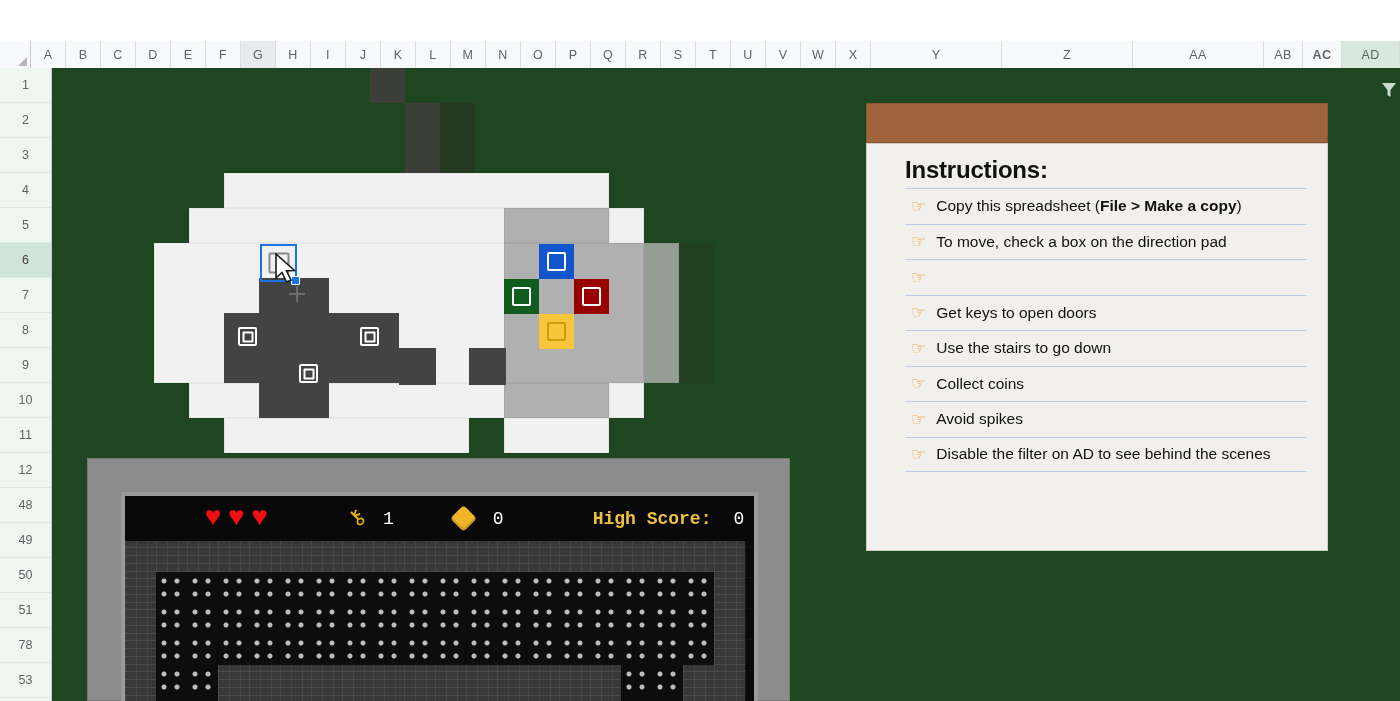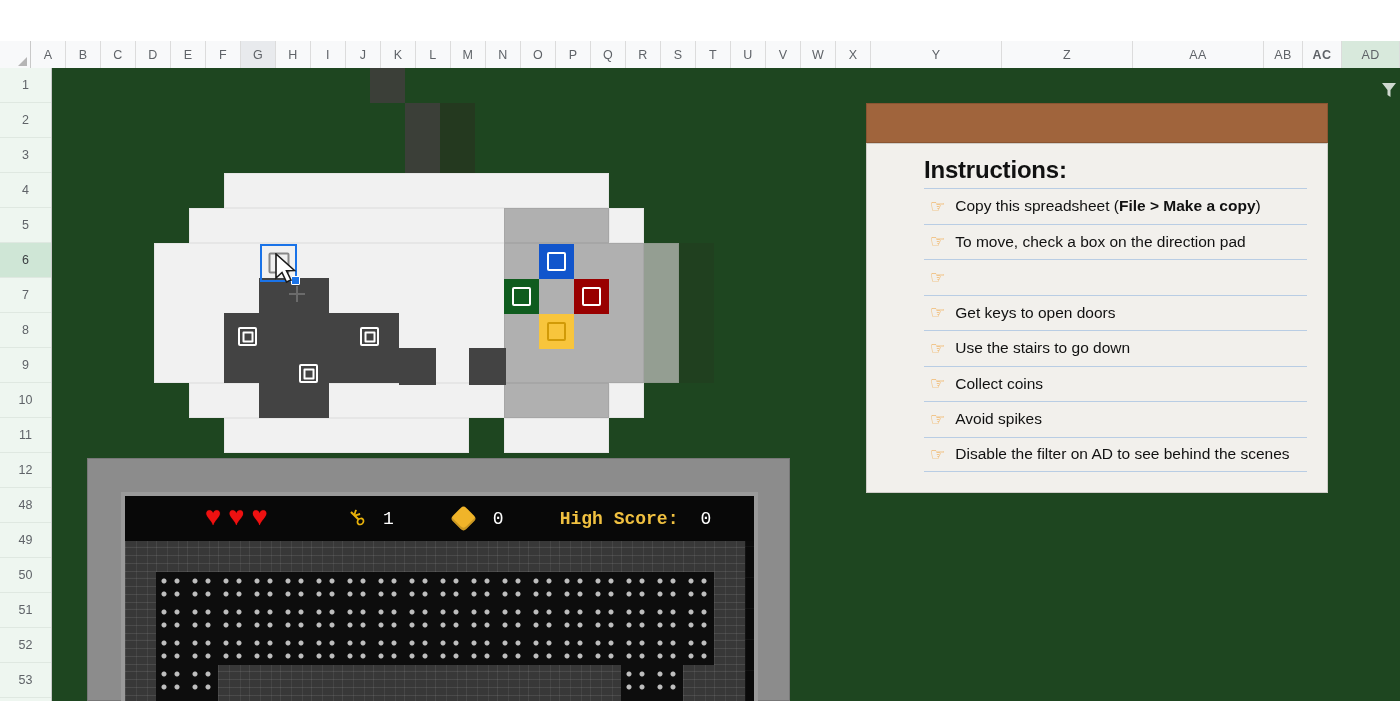--- a/index.html
+++ b/index.html
@@ -130,23 +130,23 @@
 
   
   .instr-wrap {
     position: absolute; z-index: 20;
     left: 866px; top: 103px; width: 462px; height: 390px;
   }
   .instr-head {
     height: 40px; background: #a0643c; border: 1px solid #8a5532;
   }
   .instr-body {
-    height: 350px; background: #f2f0ec;
+    height: 408px; background: #f2f0ec;
     border: 1px solid #cfcdc8;
-    padding: 12px 20px 0 57px;
+    padding: 12px 20px 0 38px;
   }
   .instr-title {
     font-size: 24px; font-weight: bold; color: #111;
     margin-bottom: 4px; letter-spacing: -.2px;
   }
   .instr-item {
     display: flex; align-items: center; gap: 10px;
     height: 35.5px; border-top: 1px solid #b9cde4;
     font-size: 15.5px; color: #111; padding-left: 6px;
   }
@@ -179,21 +179,21 @@
   .hud-key { margin-left: 82px; display: flex; align-items: center; gap: 18px; }
   .key-glyph { color: #e8b10a; font-size: 21px; line-height:1;
                transform: rotate(-45deg) scaleX(1.15); }
   .hud-coin { margin-left: 60px; display: flex; align-items: center; gap: 20px; }
   .coin-glyph {
     width: 19px; height: 19px; background: #f0b429;
     border-radius: 4px; transform: rotate(45deg);
     box-shadow: inset -2px -2px 0 rgba(0,0,0,.16);
   }
   .hud-score {
-    margin-left: 56px; display: flex; align-items: center; gap: 22px;
+    margin-left: 89px; display: flex; align-items: center; gap: 22px;
     color: #f0c040; font-weight: bold;
   }
   .hud-score .num { color: #ffffff; font-weight: normal; }
 
   .dungeon {
     position: absolute; left: 0; top: 45px; width: 629px; height: 161px;
     background:
       repeating-linear-gradient(90deg,
         rgba(255,255,255,.035) 0 1px, transparent 1px 31px),
       repeating-linear-gradient(0deg,
@@ -279,21 +279,21 @@
         <div class="row-cell">7</div>
         <div class="row-cell">8</div>
         <div class="row-cell">9</div>
         <div class="row-cell">10</div>
         <div class="row-cell">11</div>
         <div class="row-cell">12</div>
         <div class="row-cell">48</div>
         <div class="row-cell">49</div>
         <div class="row-cell">50</div>
         <div class="row-cell">51</div>
-        <div class="row-cell">52</div>
+        <div class="row-cell">78</div>
         <div class="row-cell">53</div>
       </div>
   </div>
 
   <div class="sheet">
 
     <div class="gridcell tile-shadow" style="left:318px;top:0px;width:35px;height:35px;"></div>
     <div class="gridcell tile-shadow" style="left:353px;top:35px;width:35px;height:105px;"></div>
     <div class="gridcell tile-dark" style="left:388px;top:35px;width:35px;height:105px;"></div>
 

